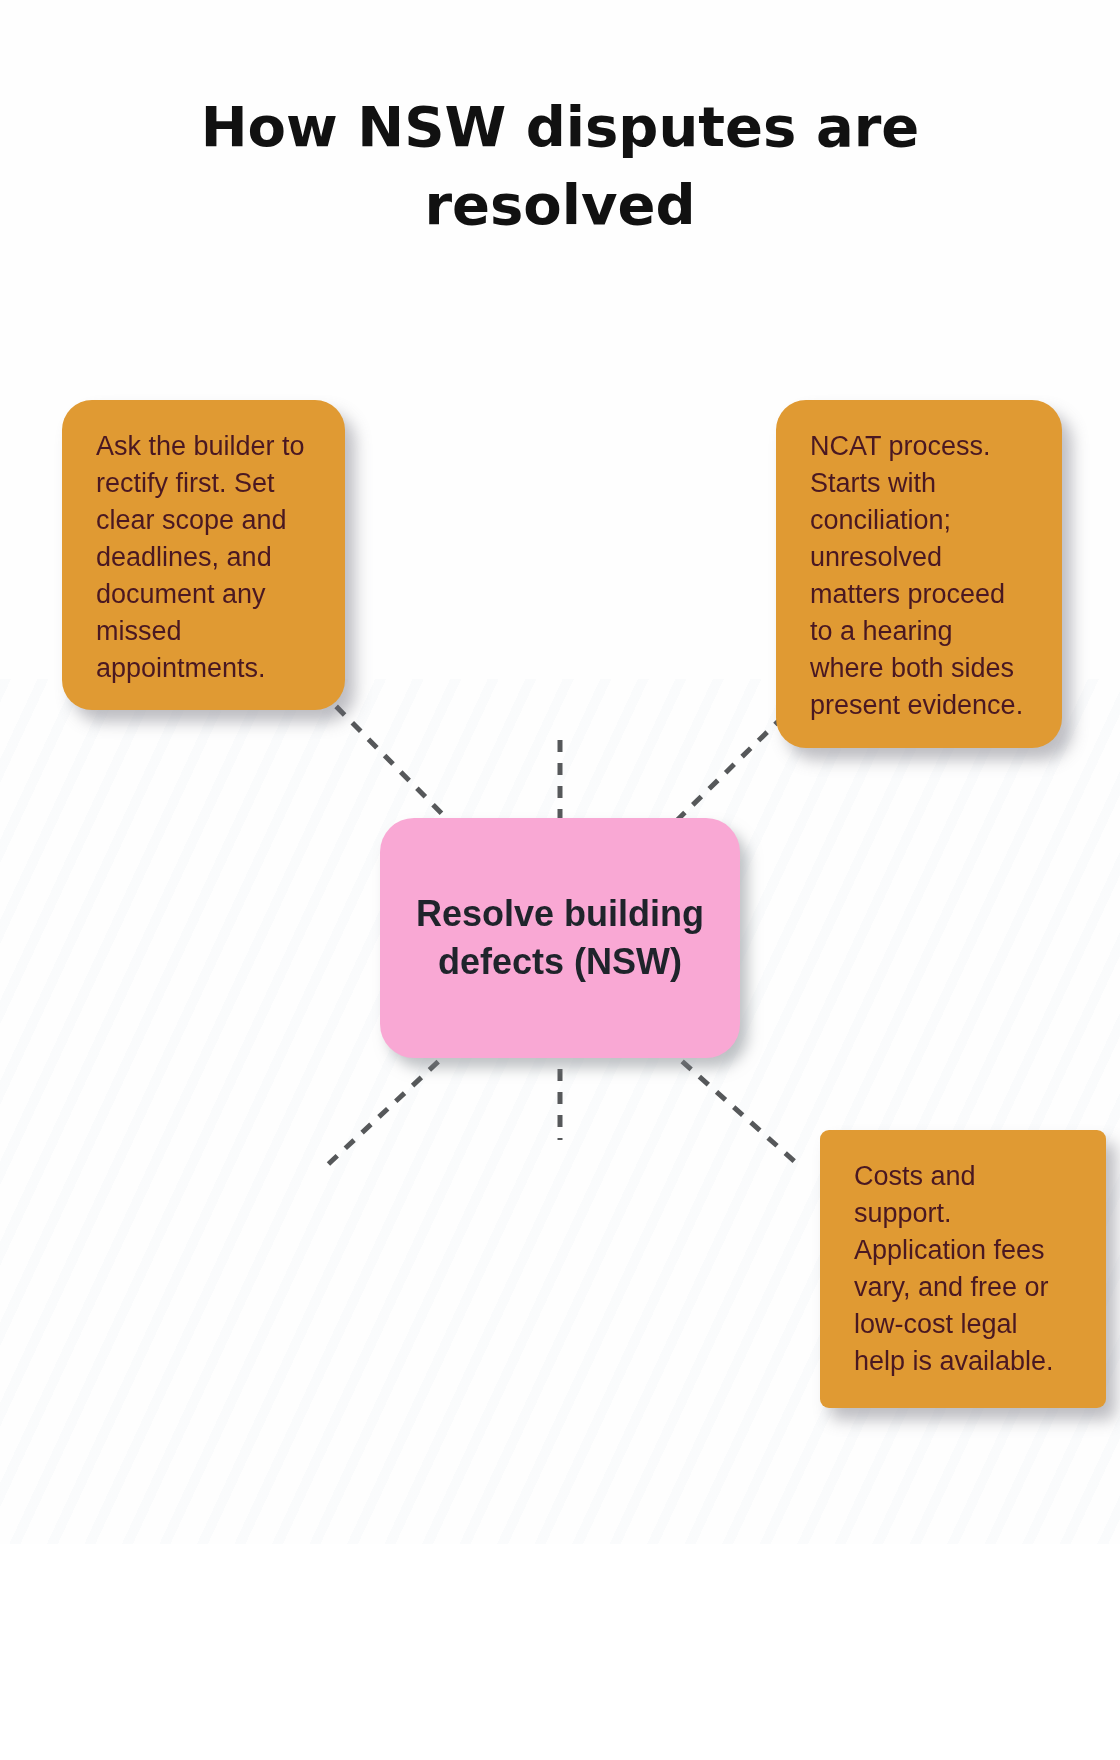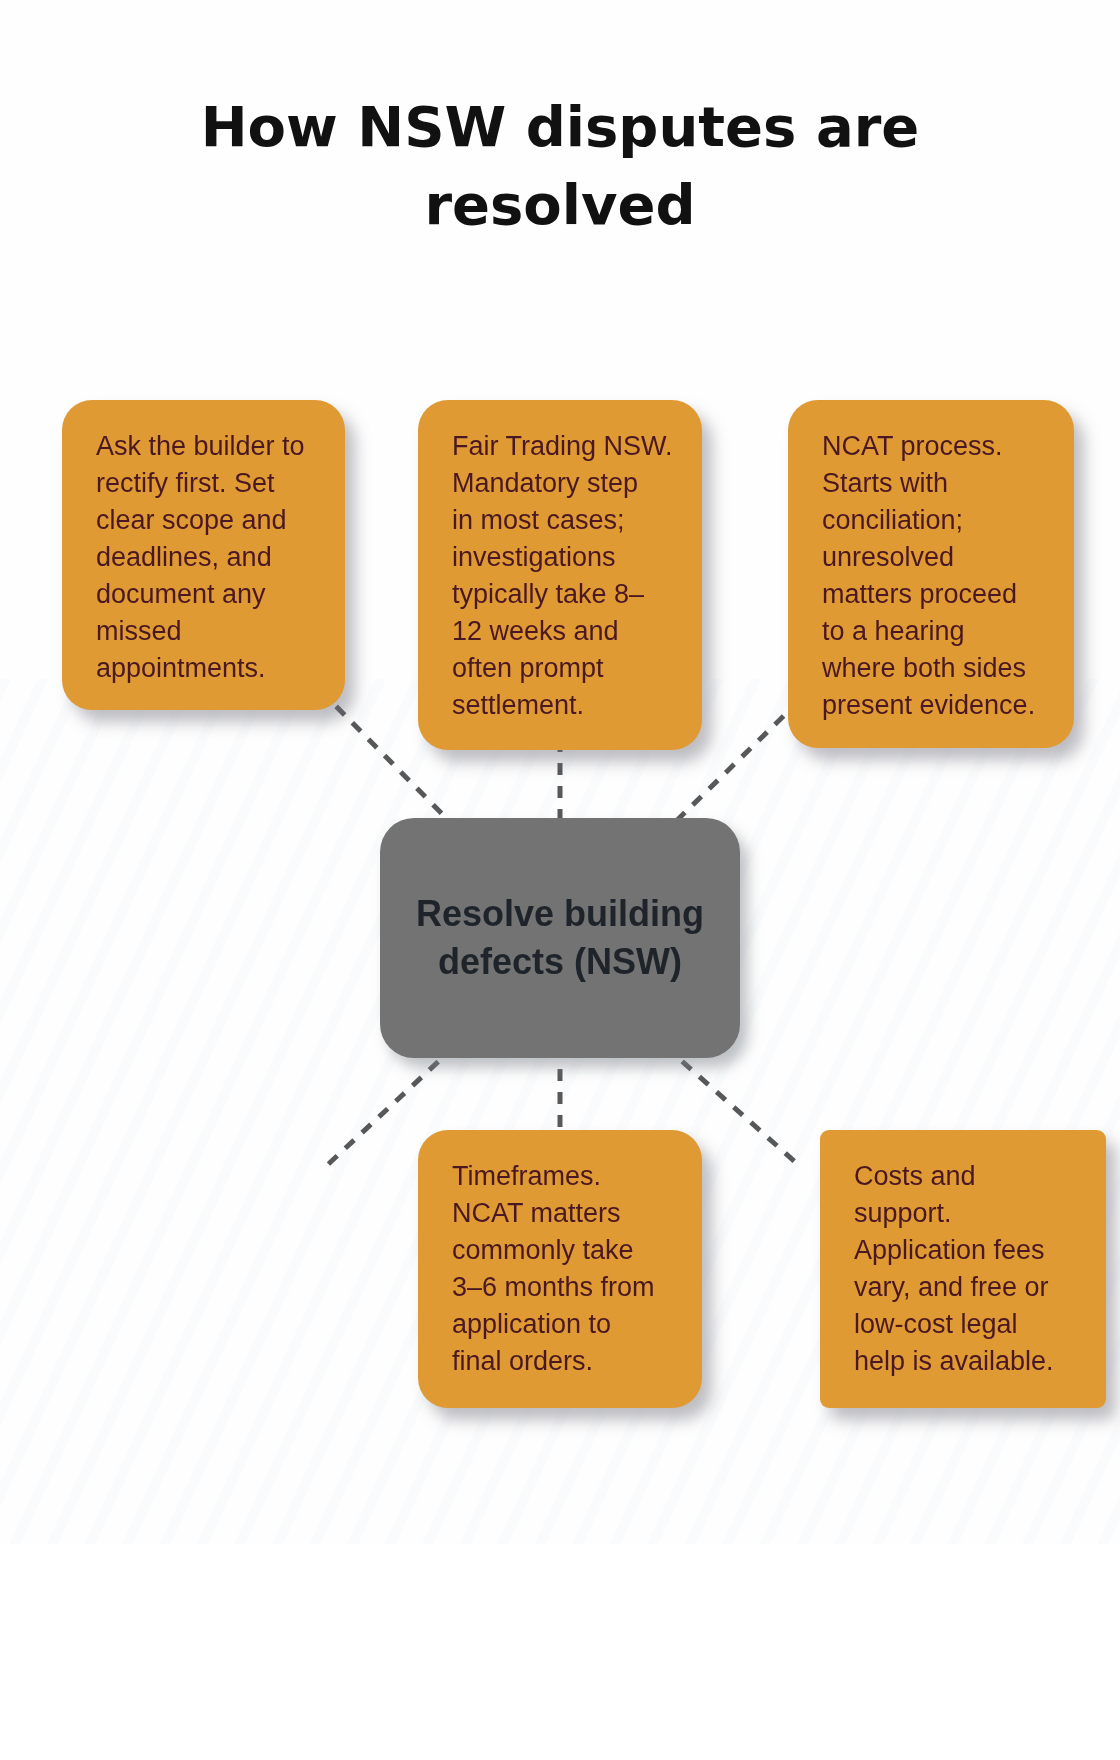--- a/index.html
+++ b/index.html
@@ -33,27 +33,27 @@
     box-shadow:10px 12px 16px rgba(110,110,122,0.45);
     color:#4a1822;
     font-size:27px;line-height:37px;
     padding:28px 18px 24px 34px;
     box-sizing:border-box;
     white-space:pre-line;
     z-index:2;
   }
   .node-tl{left:62px;  top:400px; width:283px; height:310px;}
   .node-tm{left:418px; top:400px; width:284px; height:350px;}
-  .node-tr{left:776px; top:400px; width:286px; height:348px;margin-left:12px;}
+  .node-tr{left:776px; top:400px; width:286px; height:348px;}
   .node-bl{left:62px;  top:1130px;width:283px; height:388px;}
   .node-bm{left:418px; top:1130px;width:284px; height:278px;}
   .node-br{left:820px; top:1130px;width:286px; height:278px;border-radius:9px;}
   .center-node{
     position:absolute;left:380px;top:818px;width:360px;height:240px;
-    background:#737373;border-radius:34px;
+    background:#f9a8d4;border-radius:34px;
     box-shadow:8px 10px 14px rgba(130,135,142,0.5);
     display:flex;align-items:center;justify-content:center;
     text-align:center;
     color:#1f242b;font-weight:700;font-size:36px;line-height:48px;
     white-space:pre-line;z-index:2;
   }
   .logo{
     position:absolute;left:940px;top:1588px;width:150px;
     text-align:center;z-index:2;
   }
@@ -87,42 +87,28 @@
     <line x1="665" y1="1046" x2="802" y2="1168"></line>
   </svg>
 
   <div class="node node-tl">Ask the builder to
 rectify first. Set
 clear scope and
 deadlines, and
 document any
 missed
 appointments.</div>
-  <div class="node node-tm">Fair Trading NSW.
-Mandatory step
-in most cases;
-investigations
-typically take 8–
-12 weeks and
-often prompt
-settlement.</div>
   <div class="node node-tr">NCAT process.
 Starts with
 conciliation;
 unresolved
 matters proceed
 to a hearing
 where both sides
 present evidence.</div>
-  <div class="node node-bm">Timeframes.
-NCAT matters
-commonly take
-3–6 months from
-application to
-final orders.</div>
   <div class="node node-br">Costs and
 support.
 Application fees
 vary, and free or
 low-cost legal
 help is available.</div>
 
   <div class="center-node">Resolve building
 defects (NSW)</div>
 

